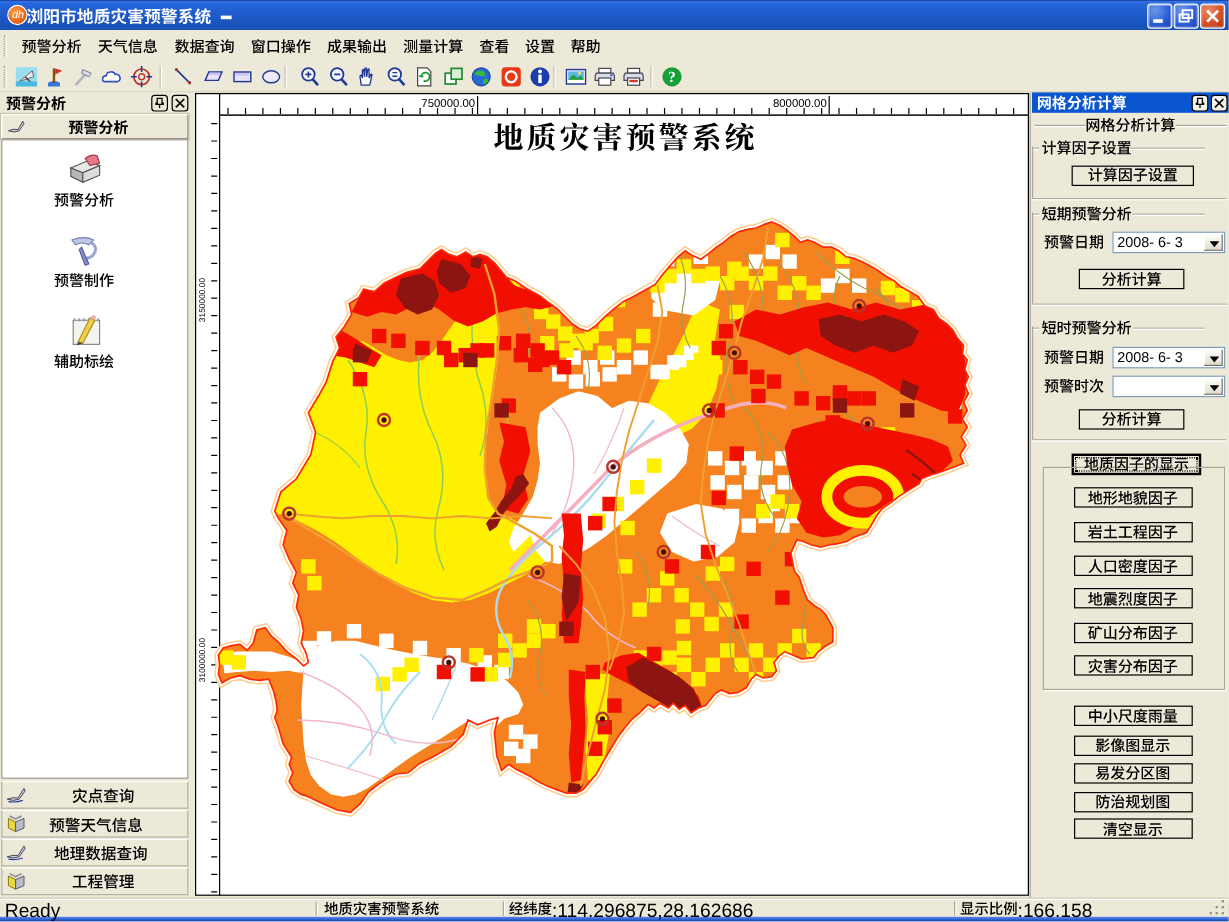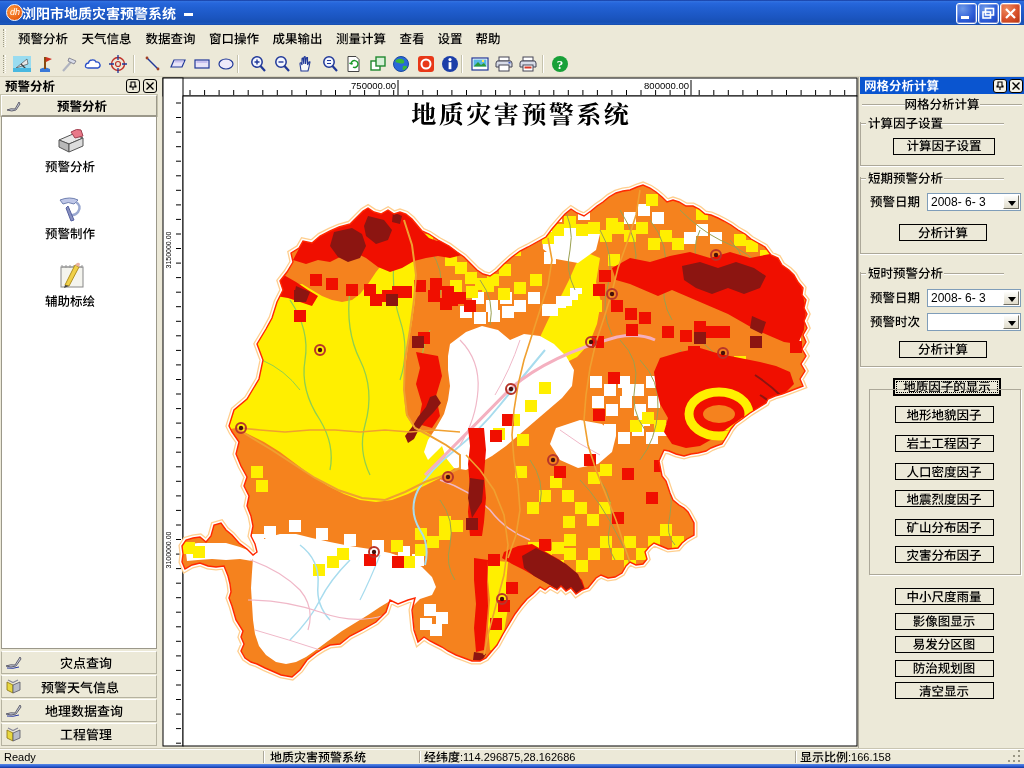--- a/index.html
+++ b/index.html
@@ -32,21 +32,21 @@
 .gline{height:2px;border-top:1px solid #aca899;border-bottom:1px solid #fff}
 .btn{background:#ece9d8;border:1px solid #000}
 .btn2{background:#ece9d8;border:2px solid #000;outline:1px dotted #000;outline-offset:-4px}
 .combo{width:94px;height:18px;background:#fff;border:1px solid #7f9db9}
 .cbtn{position:absolute;right:1px;top:1px;width:16px;height:14px;background:linear-gradient(180deg,#fdfdfb,#e0dccb);border:1px solid #fff;border-right-color:#716f64;border-bottom-color:#716f64}
 .cbtn:after{content:"";position:absolute;left:4px;top:5px;border:4px solid transparent;border-top:5px solid #000;border-bottom:none}
 
 #sbar{left:0;top:749px;width:1024px;height:15px;background:#ece9d8;border-top:1px solid #fff;box-shadow:0 -1px 0 #c9c5b2}
 .ssep{top:751px;width:2px;height:12px;border-left:1px solid #aca899;border-right:1px solid #fff}
 #bluestrip{left:0;top:764px;width:1024px;height:4px;background:linear-gradient(180deg,#5a8ae8,#2a5cd0 60%,#16369c)}
-.lat{font-size:11px;color:#000}
+.lat{font-size:16px;color:#000}
 </style></head><body>
 <div id="tbar" class="abs"></div>
 <div id="tico" class="abs"></div>
 <div class="abs wbtn wb" style="left:956px">
     <svg width="19" height="19" viewBox="0 0 19 19">
       <rect x="4" y="12" width="8" height="3" fill="#fff"></rect>
     </svg>
   </div>
 <div class="abs wbtn wb" style="left:978px">
     <svg width="19" height="19" viewBox="0 0 19 19">

